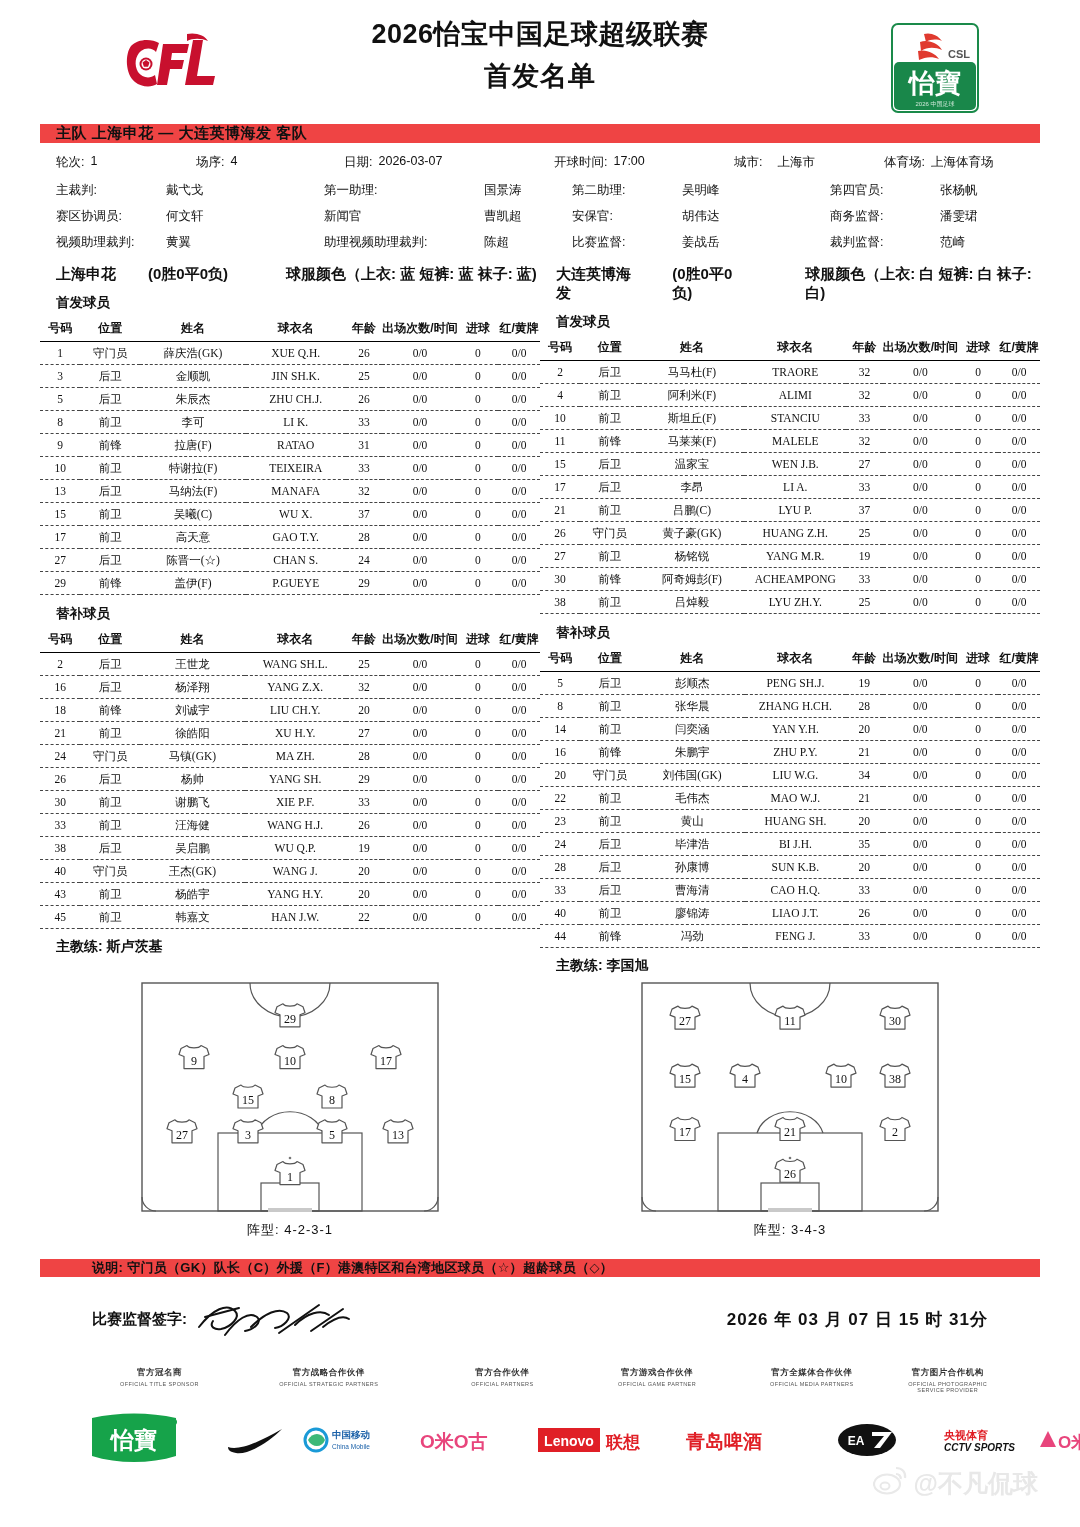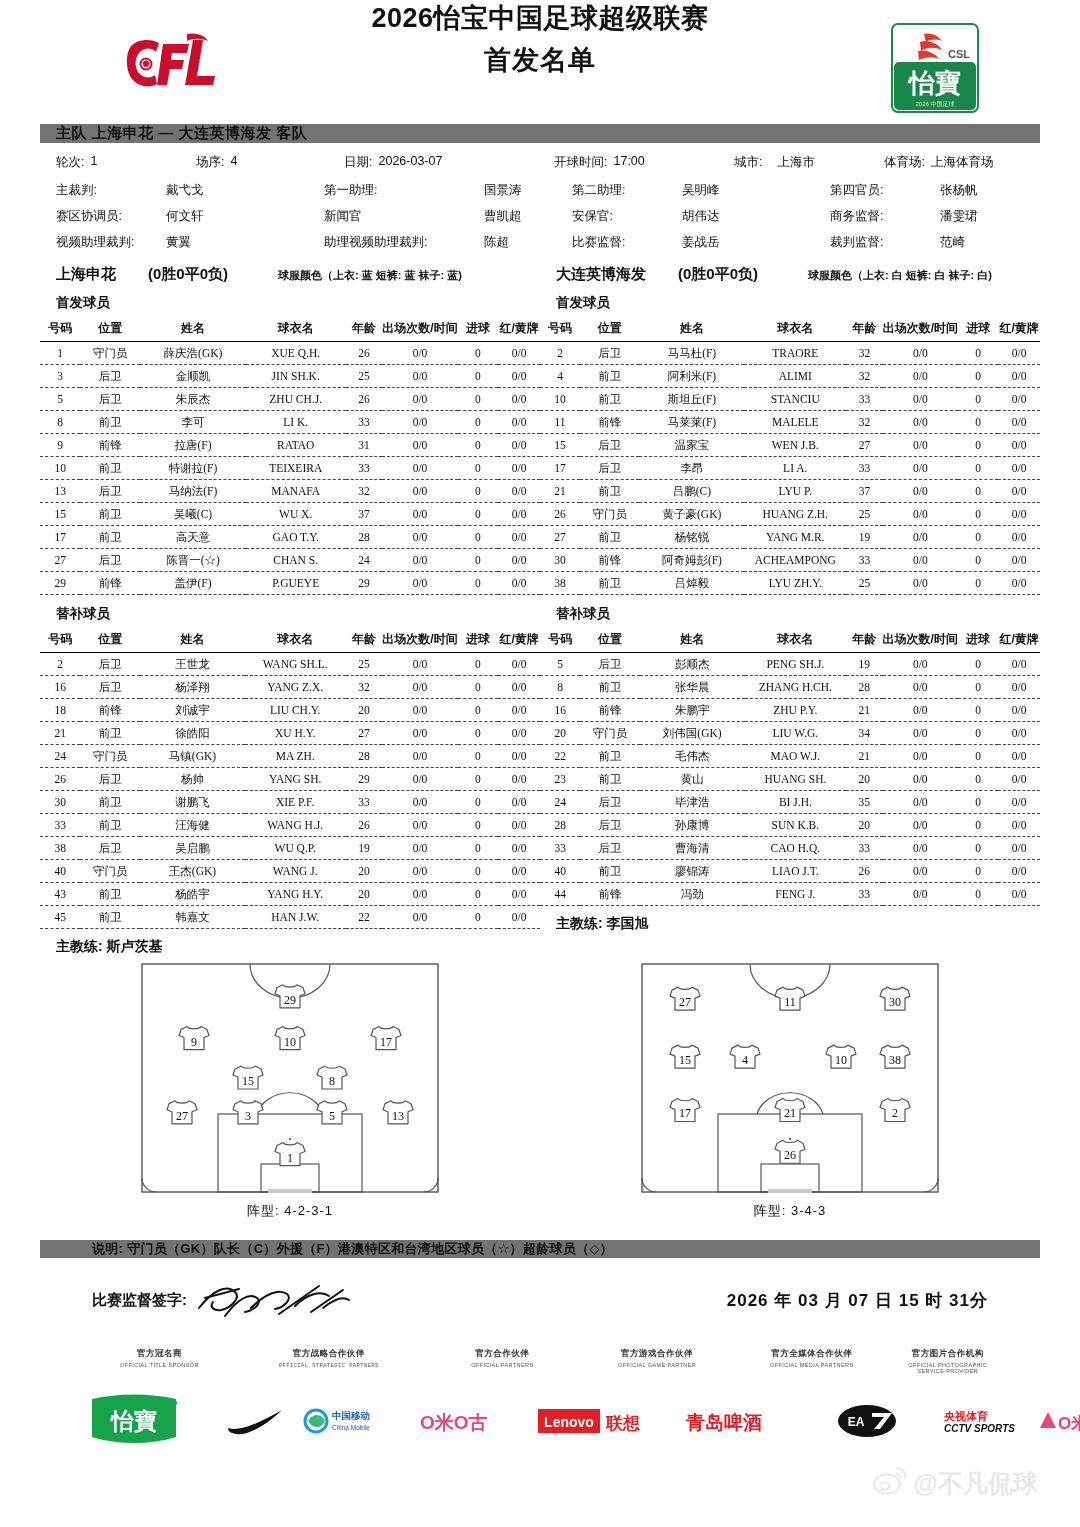--- a/index.html
+++ b/index.html
@@ -9,21 +9,21 @@
     width:1080px; height:1527px;
     background:#ffffff;
     font-family:"Liberation Sans","DejaVu Sans",sans-serif;
     color:#111;
     position:relative;
     overflow:hidden;
   }
   .sheet { position:relative; width:1080px; height:1527px; padding:0 40px; }
 
   
-  .header { position:relative; height:112px; display:flex; justify-content:center; }
+  .header { position:relative; height:112px; display:flex; align-items:center; justify-content:center; }
   .cfl-logo { position:absolute; left:85px; top:32px; width:95px; height:62px; }
   .title-block { text-align:center; }
   .title-main { font-size:27px; font-weight:bold; letter-spacing:.5px; line-height:1.35; }
   .title-sub  { font-size:27px; font-weight:bold; letter-spacing:1px; line-height:1.5; margin-top:4px;}
   .yibao-logo { position:absolute; right:60px; top:22px; width:90px; height:92px;
     border-radius:6px; overflow:hidden; background:#fff; }
 
   
   .teams-line { font-size:15px; font-weight:bold; margin-top:12px; padding-left:16px; letter-spacing:.5px;}
   .meta-row { display:flex; font-size:12.5px; padding-left:16px; margin-top:11px; }
@@ -37,21 +37,21 @@
   .off-item .val { }
   .oc1{width:268px;} .oc2{width:248px;} .oc3{width:258px;}
   .oc1 .lbl{width:110px;} .oc2 .lbl{width:160px;} .oc3 .lbl{width:110px;} .oc4 .lbl{width:110px;}
 
   
   .teams { display:flex; margin-top:14px; }
   .team { width:500px; }
   .team + .team { margin-left:0px; }
   .team-head { display:flex; align-items:baseline; padding-left:16px;gap:32px;}
   .team-name { font-size:15px; font-weight:bold; }
-  .kit { font-size:11px; font-weight:bold; margin-left:18px; }
+  .kit { font-size:15px; font-weight:bold; margin-left:26px; }
   .section-label { font-size:13.5px; font-weight:bold; padding-left:16px; margin-top:10px; }
 
   table.lineup { width:100%; border-collapse:collapse; margin-top:6px; font-size:11px; }
   table.lineup th {
     font-size:12px; font-weight:bold; padding:2px 0 4px 0; white-space:nowrap;
     border-bottom:1.5px solid #000;
   }
   table.lineup td {
     padding:3.5px 0; text-align:center; white-space:nowrap;
     border-bottom:1px dashed #444; font-family:"Liberation Serif","DejaVu Serif",serif;
@@ -82,21 +82,21 @@
   .tier-lab { text-align:center; }
   .tier-cn { font-size:8.5px; font-weight:bold; color:#333; letter-spacing:.5px;}
   .tier-en { font-size:5.5px; color:#555; letter-spacing:.4px; margin-top:2px;}
   .logos { display:flex; align-items:center; margin-top:14px; height:66px; }
   .logo-cell { display:flex; align-items:center; justify-content:center; height:56px; }
   .divider { width:1px; height:40px; background:#ddd; }
 
   .watermark { position:absolute; right:42px; bottom:26px; display:flex; align-items:center;
      gap:7px; color:#e8e8e8; font-size:25px; font-weight:bold; user-select:none; }
 
-  .hl { background:#737373; }
+  .hl { background:#ef4444; }
 </style>
 </head>
 <body>
 
 <div class="sheet">
 
   <div class="header">
     <div class="cfl-logo">
       <svg viewBox="0 0 95 62" width="95" height="62">
         <g fill="#C8102E">
@@ -656,20 +656,30 @@
               <td class="col-apps">0/0</td>
               <td class="col-goal">0</td>
               <td class="col-card">0/0</td>
             </tr>
             <tr>
               <td class="col-num">8</td>
               <td class="col-pos">前卫</td>
               <td class="col-name">张华晨</td>
               <td class="col-shirt">ZHANG H.CH.</td>
               <td class="col-age">28</td>
+              <td class="col-apps">0/0</td>
+              <td class="col-goal">0</td>
+              <td class="col-card">0/0</td>
+            </tr>
+            <tr>
+              <td class="col-num">14</td>
+              <td class="col-pos">前卫</td>
+              <td class="col-name">闫奕涵</td>
+              <td class="col-shirt">YAN Y.H.</td>
+              <td class="col-age">20</td>
               <td class="col-apps">0/0</td>
               <td class="col-goal">0</td>
               <td class="col-card">0/0</td>
             </tr>
             <tr>
               <td class="col-num">16</td>
               <td class="col-pos">前锋</td>
               <td class="col-name">朱鹏宇</td>
               <td class="col-shirt">ZHU P.Y.</td>
               <td class="col-age">21</td>
@@ -916,21 +926,21 @@
     </span>
     <span class="sign-date">2026 年 03 月 07 日 15 时 31分</span>
   </div>
 
   <div class="sponsors">
     <div class="tiers" id="tiers">
         <div class="tier-lab" style="width: 190px;">
           <div class="tier-cn">官方冠名商</div>
           <div class="tier-en">OFFICIAL TITLE SPONSOR</div>
         </div>
-        <div class="tier-lab" style="width: 215px; font-family: Liberation Mono, monospace;">
+        <div class="tier-lab" style="width: 215px;">
           <div class="tier-cn">官方战略合作伙伴</div>
           <div class="tier-en">OFFICIAL STRATEGIC PARTNERS</div>
         </div>
         <div class="tier-lab" style="width: 200px;">
           <div class="tier-cn">官方合作伙伴</div>
           <div class="tier-en">OFFICIAL PARTNERS</div>
         </div>
         <div class="tier-lab" style="width: 170px;">
           <div class="tier-cn">官方游戏合作伙伴</div>
           <div class="tier-en">OFFICIAL GAME PARTNER</div>

